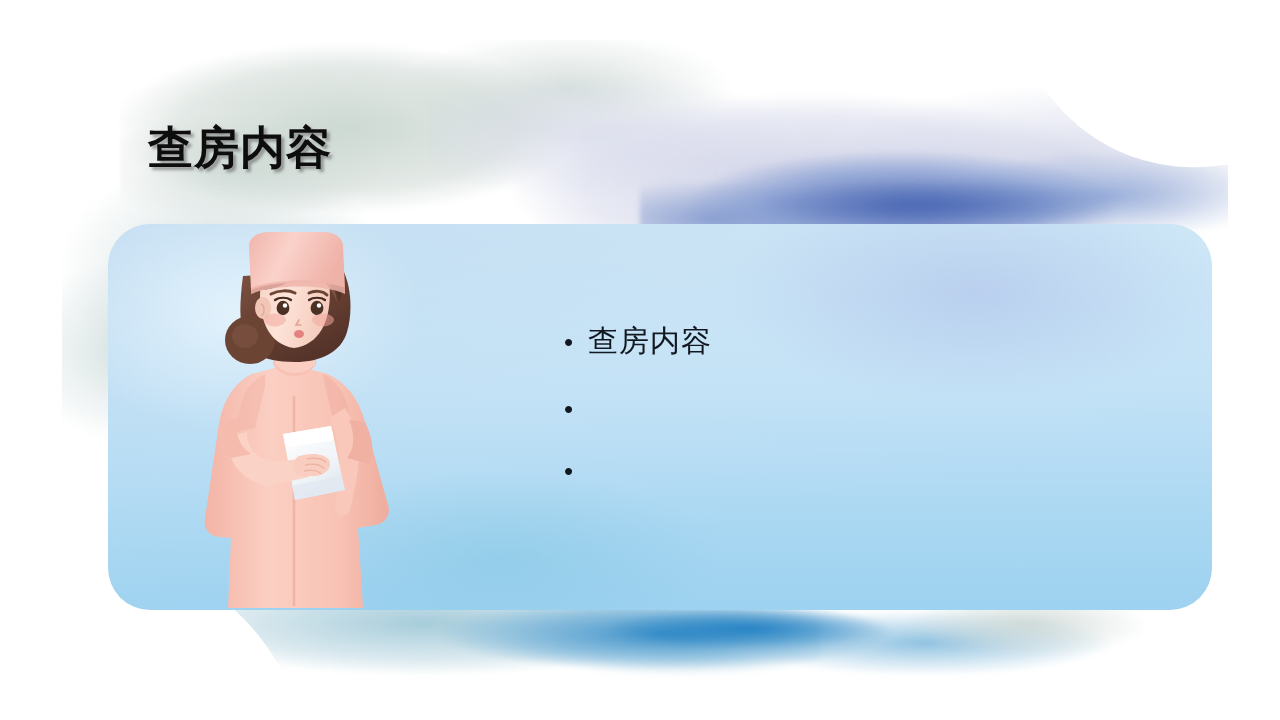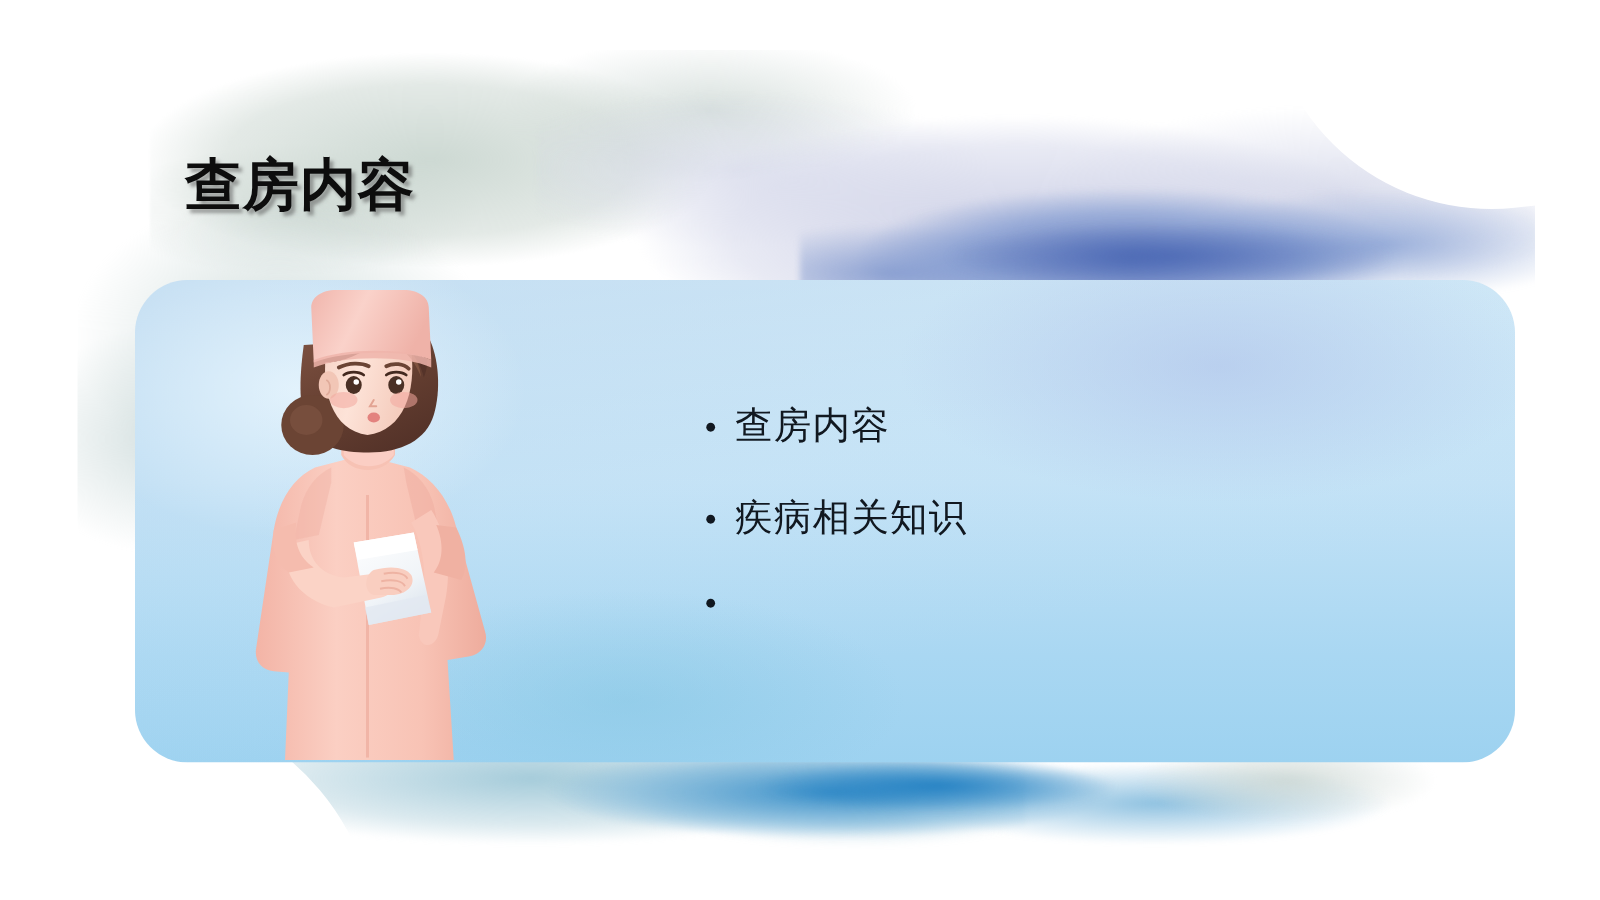--- a/index.html
+++ b/index.html
@@ -271,20 +271,19 @@
     <path d="M170 194 C178 210 180 226 174 236 L152 230 C160 220 160 206 154 192 Z" fill="#f0b1a2"></path>
   </svg>
 
   <div id="bullets">
     <div class="bullet">
       <span class="dot">•</span>
       <span class="txt">查房内容</span>
     </div>
     <div class="bullet">
       <span class="dot">•</span>
-      <span class="txt">疾病相关知识</span>
     </div>
     <div class="bullet">
       <span class="dot">•</span>
     </div>
   </div>
 
 </div>
 
 </body></html>

